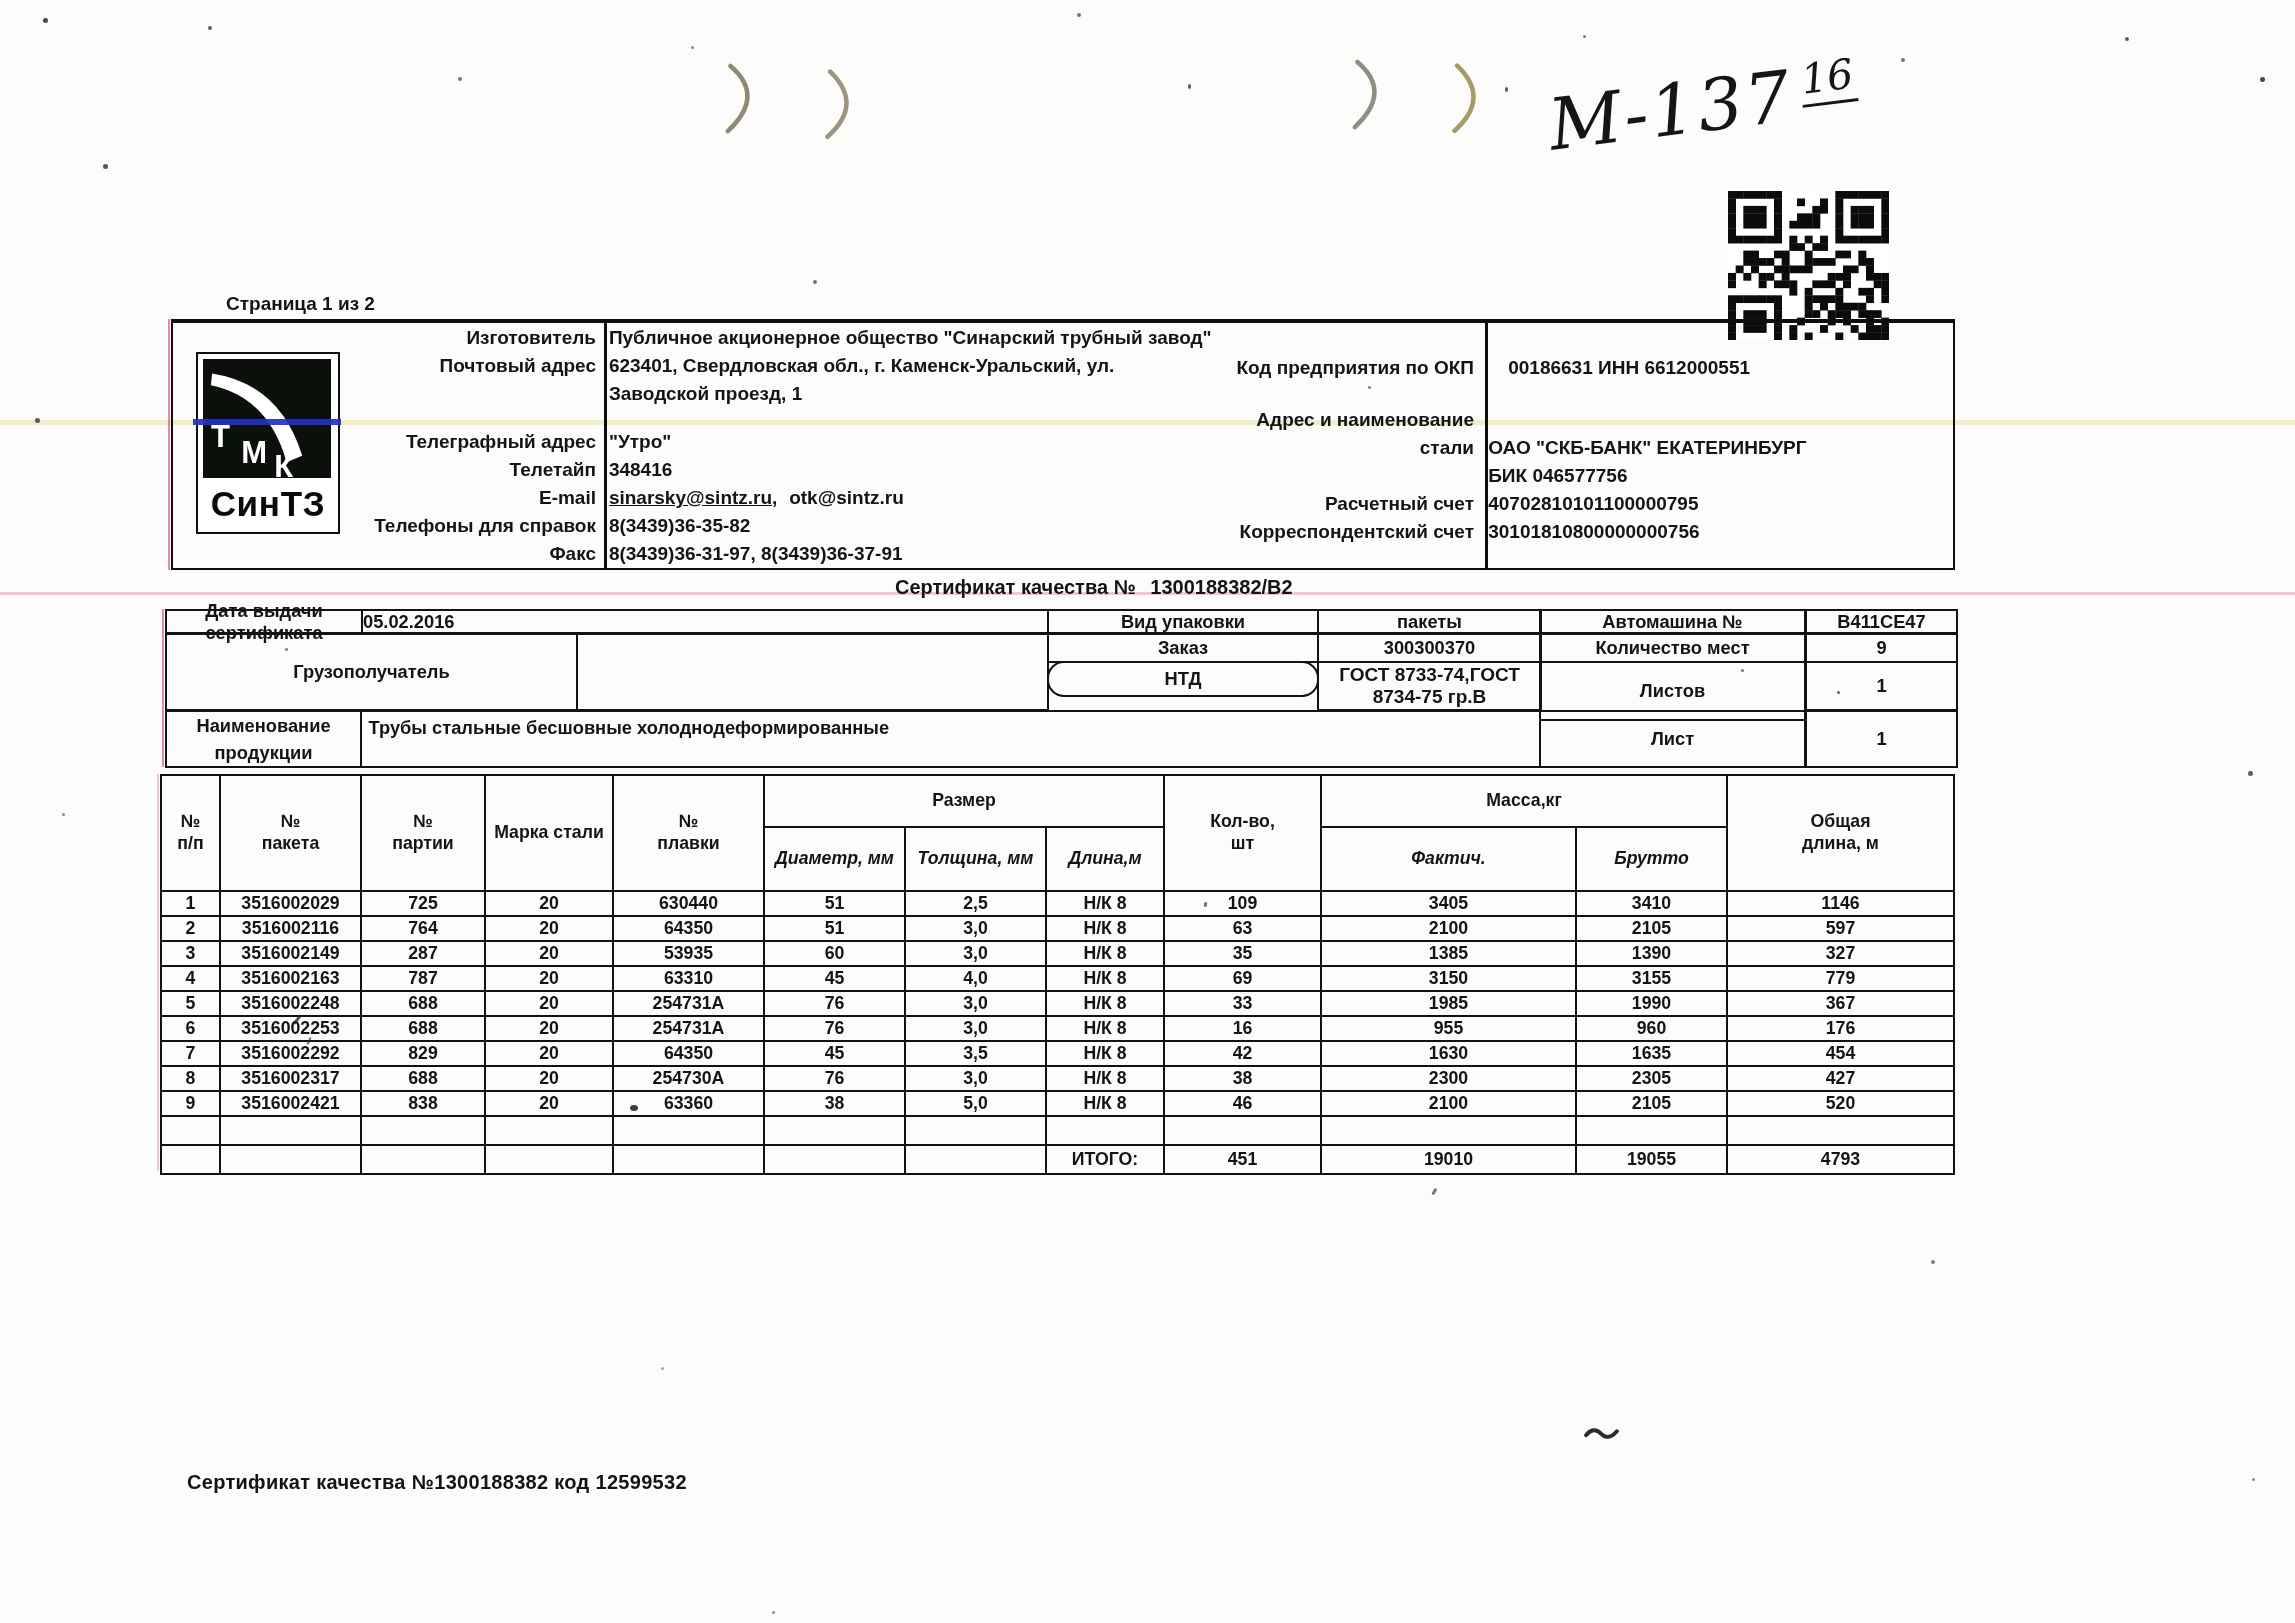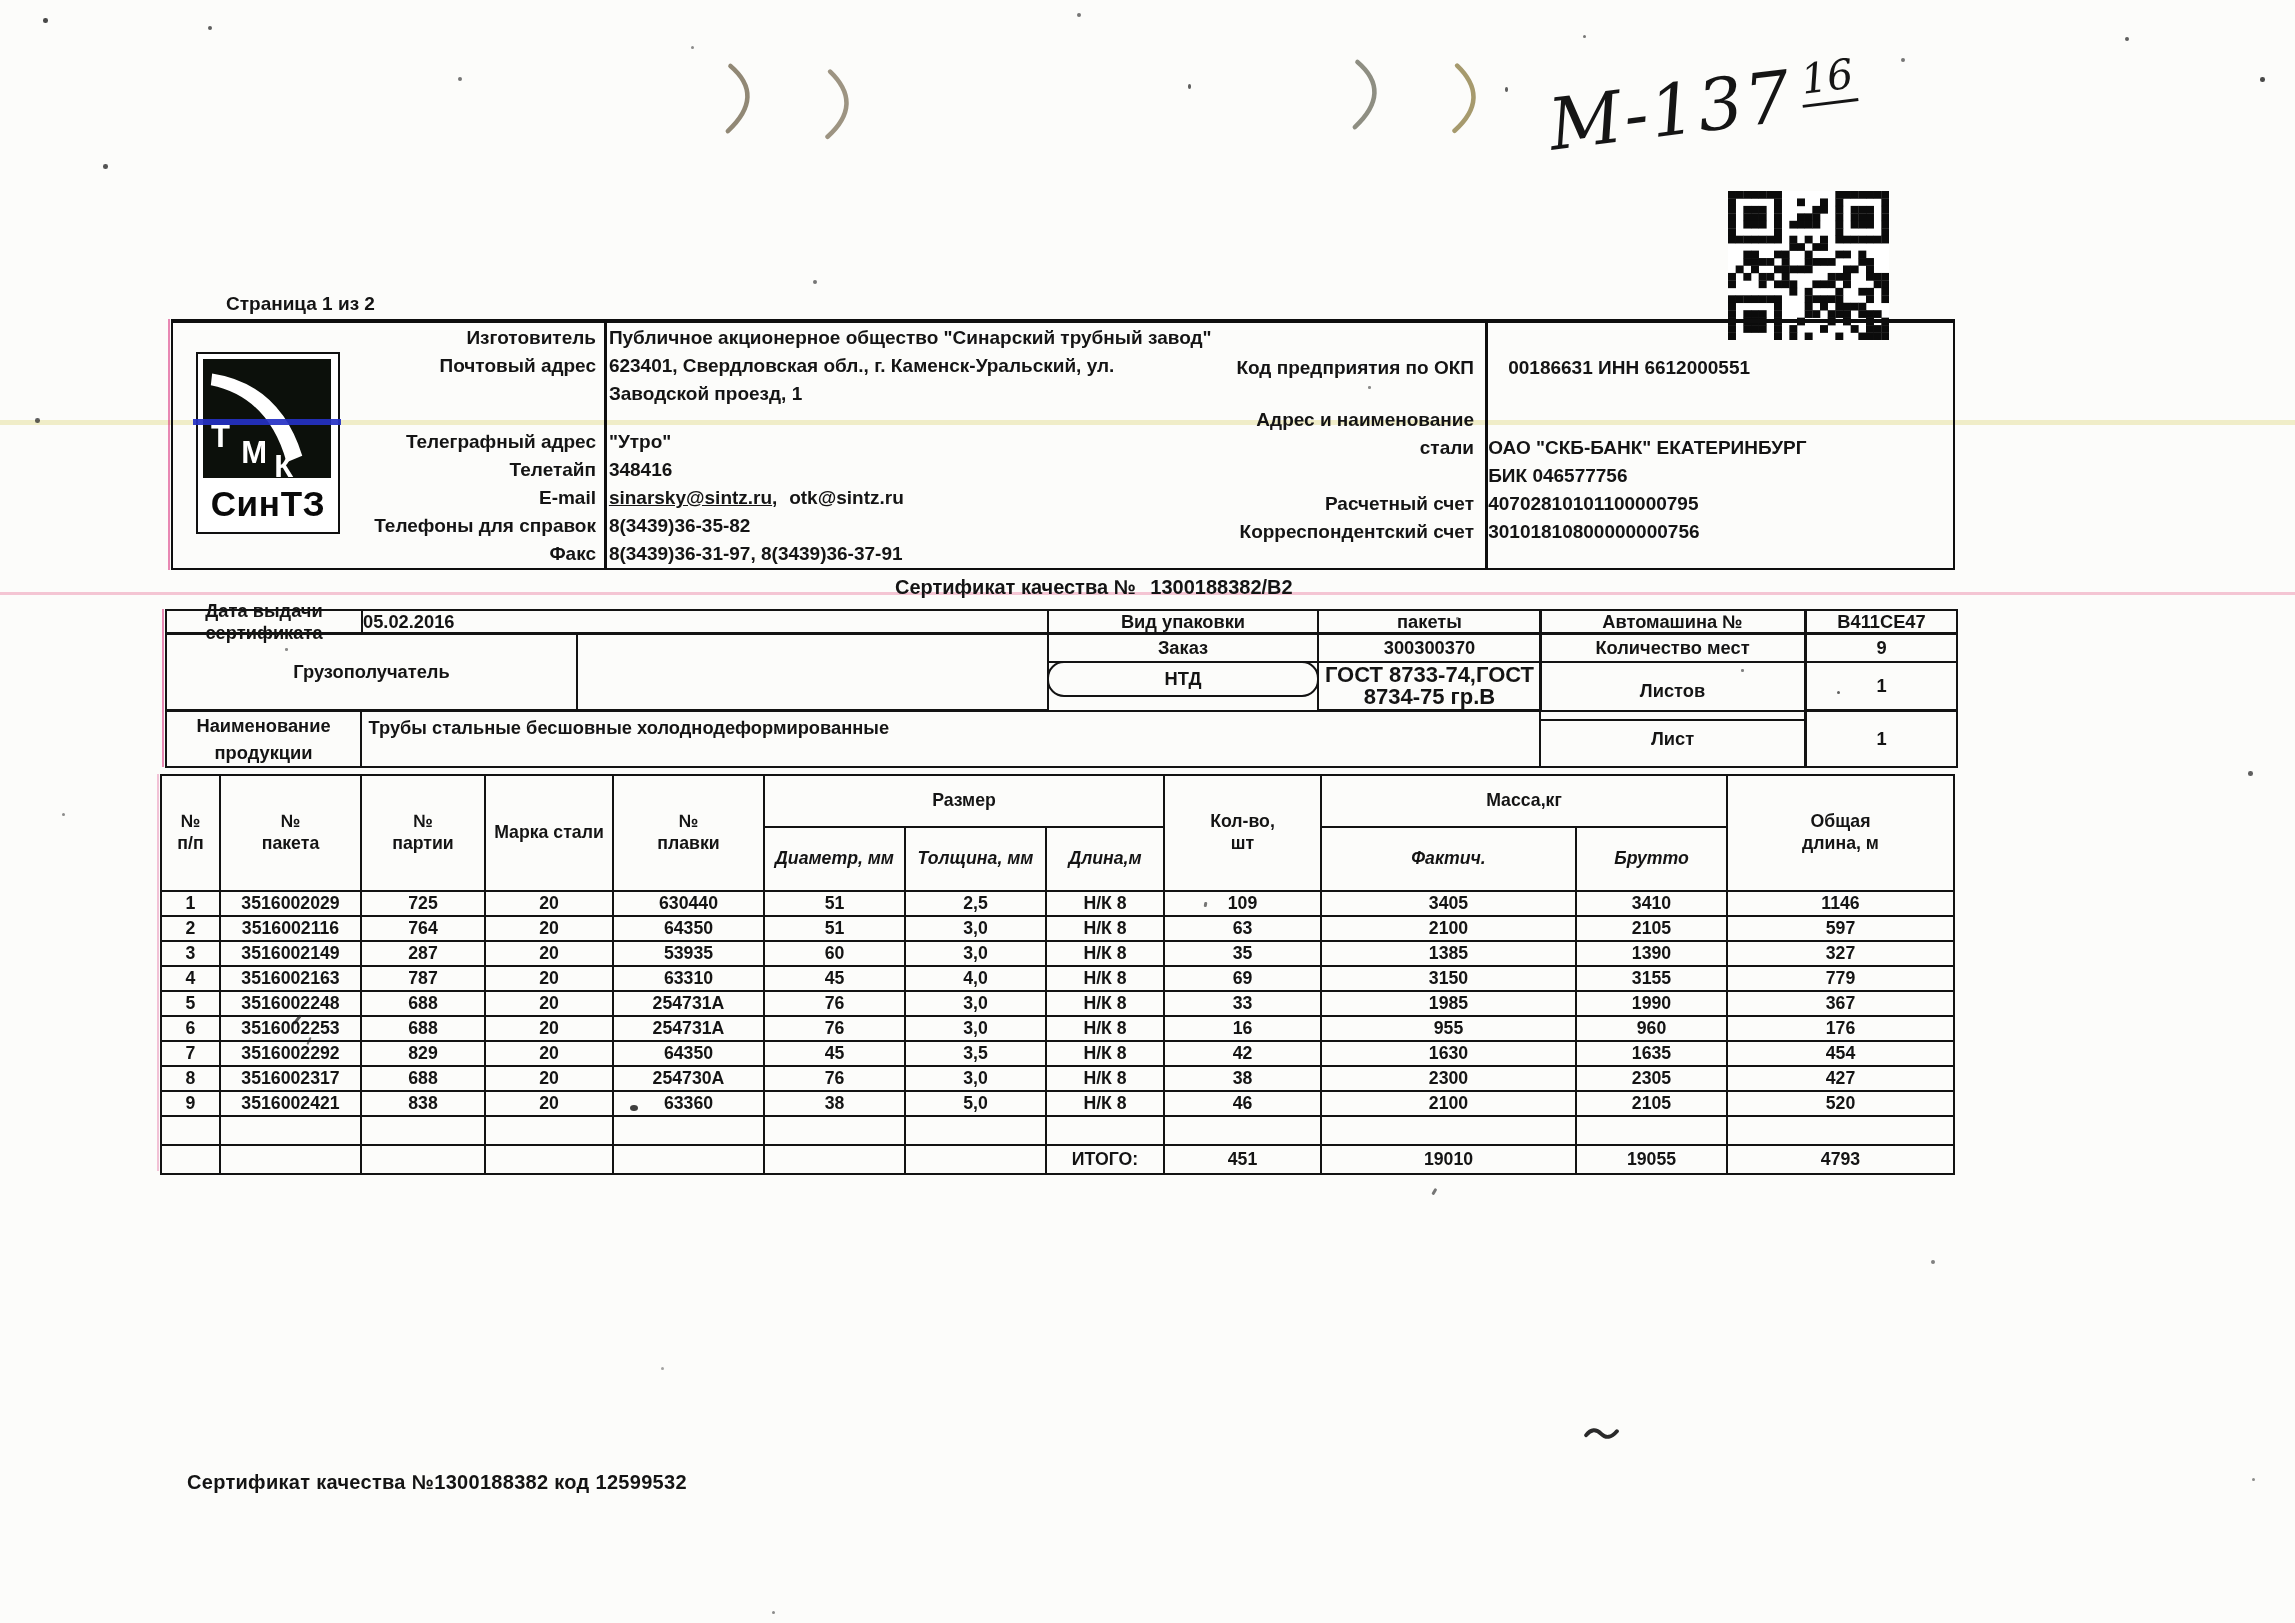--- a/index.html
+++ b/index.html
@@ -412,21 +412,21 @@
     <div class="cell" style="left:576px;top:632px;width:473px;height:79px;"></div>
     <div class="cell" style="left:165px;top:710px;width:197px;height:58px;line-height:27.5px;">Наименование
 продукции</div>
     <div class="cell topleft" style="left:360px;top:710px;width:1181px;height:58px;">Трубы стальные бесшовные холоднодеформированные</div>
 
     <div class="cell" style="left:1047px;top:609px;width:272px;height:25.5px;">Вид упаковки</div>
     <div class="cell" style="left:1317px;top:609px;width:225px;height:25.5px;">пакеты</div>
     <div class="cell" style="left:1047px;top:632px;width:272px;height:31px;">Заказ</div>
     <div class="cell" style="left:1317px;top:632px;width:225px;height:31px;">300300370</div>
     <div class="cell" style="left:1047px;top:661px;width:272px;height:36px;border-radius:17px;">НТД</div>
-    <div class="cell" style="left:1317px;top:661px;width:225px;height:50px;font-size:22px;">ГОСТ 8733-74,ГОСТ
+    <div class="cell" style="left:1317px;top:661px;width:225px;height:50px;font-size:19px;">ГОСТ 8733-74,ГОСТ
 8734-75 гр.В</div>
 
     <div class="cell" style="left:1539px;top:609px;width:267px;height:25.5px;">Автомашина №</div>
     <div class="cell" style="left:1805px;top:609px;width:153px;height:25.5px;">В411СЕ47</div>
     <div class="cell" style="left:1539px;top:632px;width:267px;height:31px;">Количество мест</div>
     <div class="cell" style="left:1805px;top:632px;width:153px;height:31px;">9</div>
     <div class="cell" style="left:1539px;top:661px;width:267px;height:60px;">Листов</div>
     <div class="cell" style="left:1805px;top:661px;width:153px;height:50px;">1</div>
     <div class="cell" style="left:1539px;top:710px;width:267px;height:58px;">Лист</div>
     <div class="cell" style="left:1805px;top:710px;width:153px;height:58px;">1</div>

